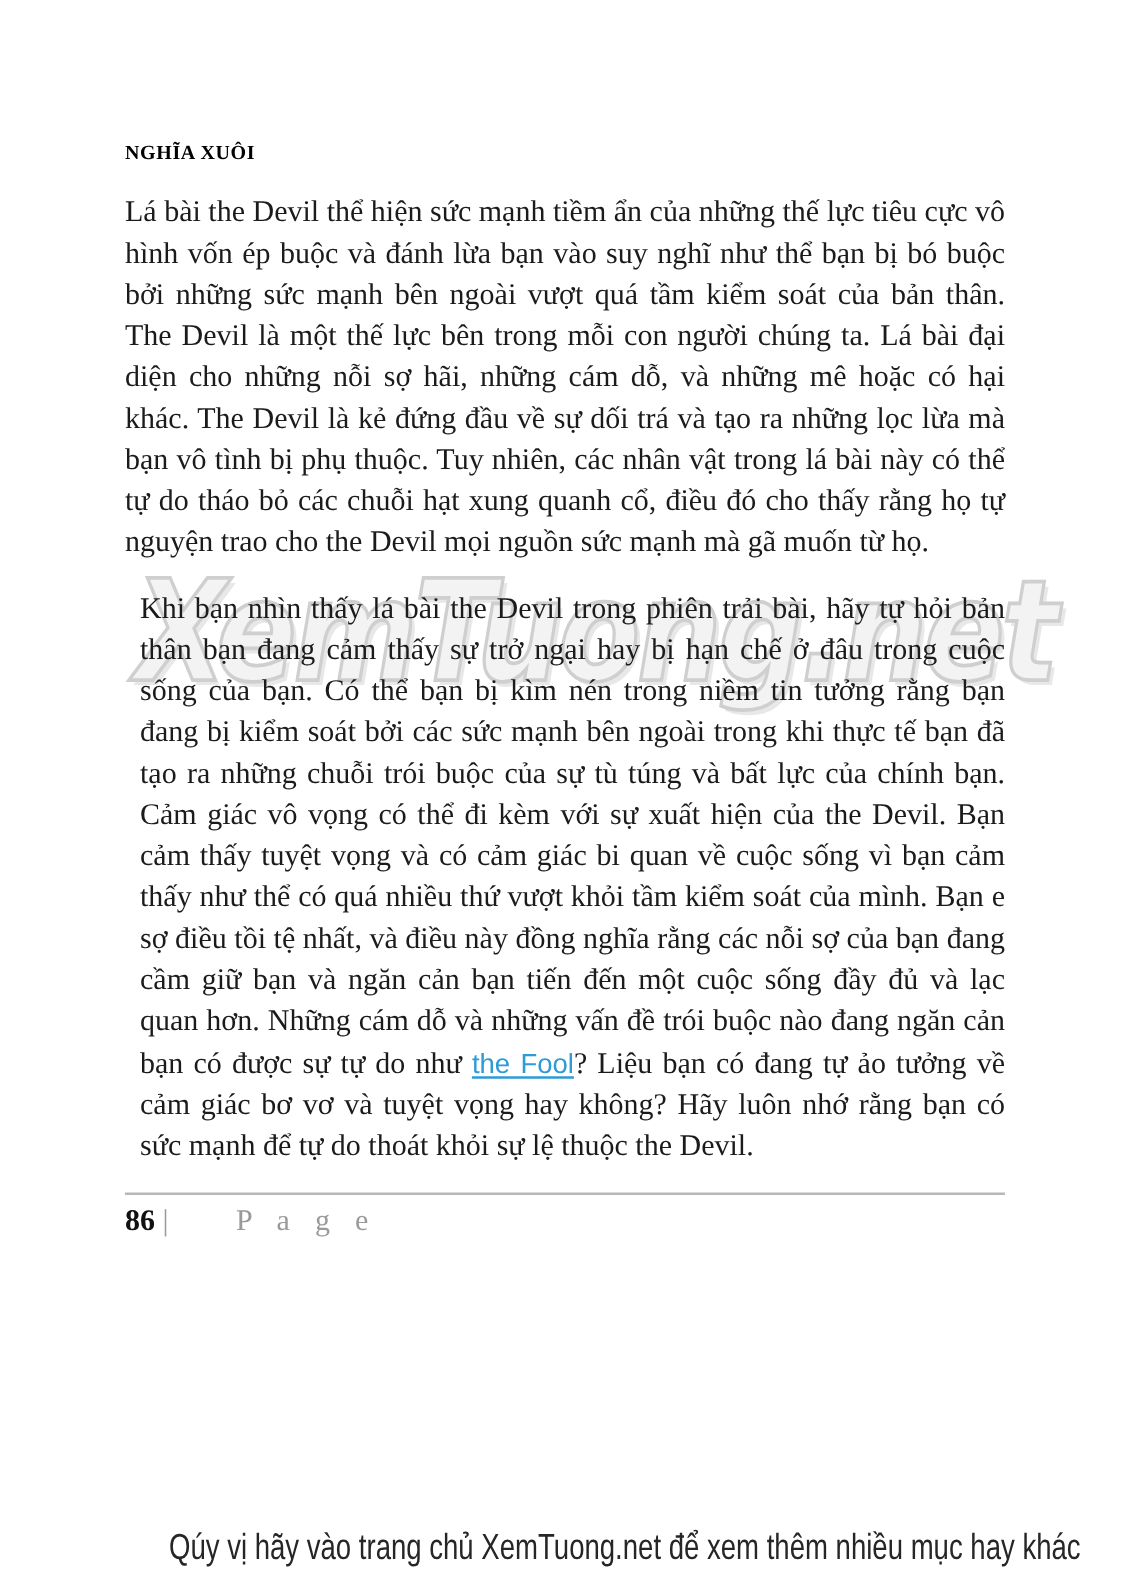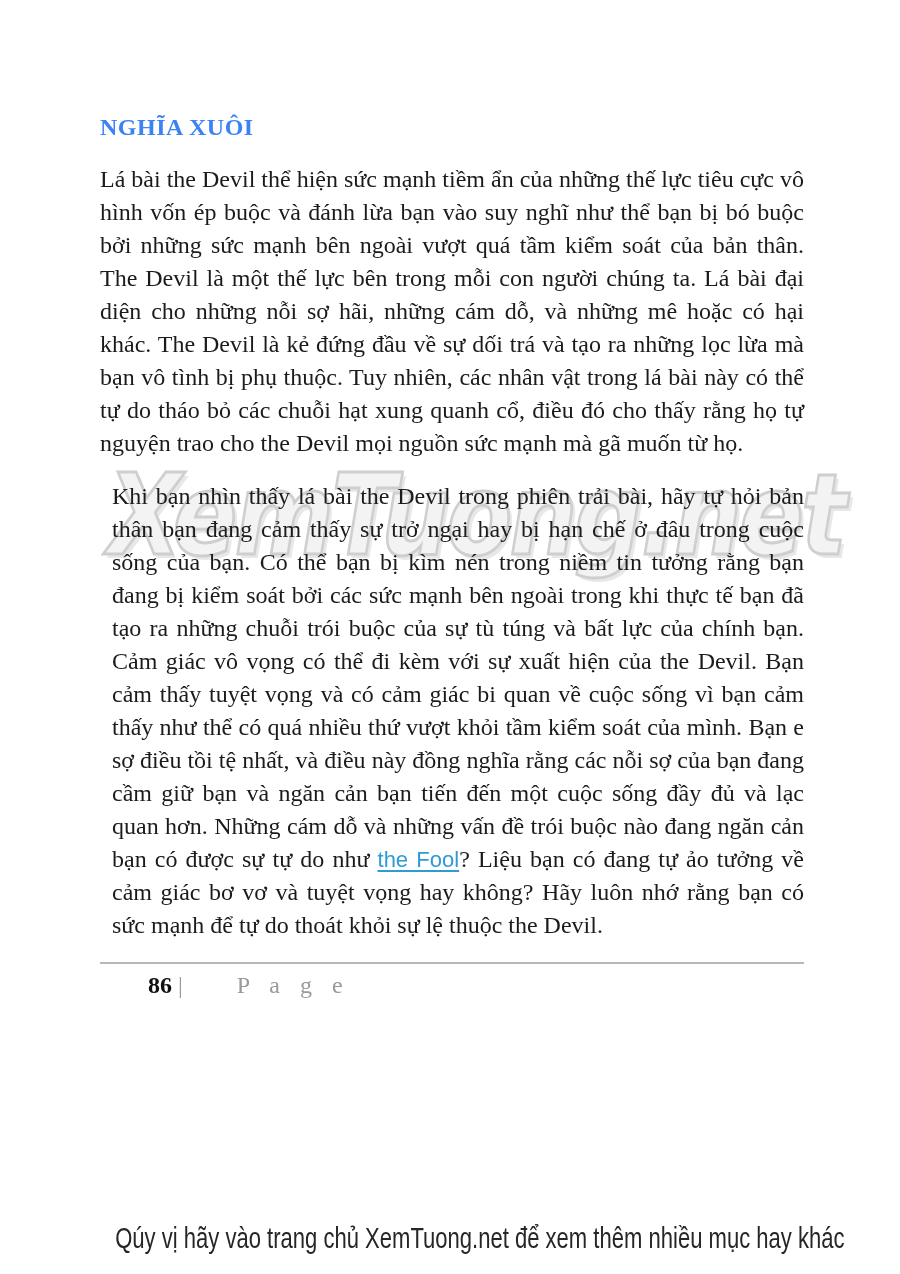--- a/index.html
+++ b/index.html
@@ -21,25 +21,25 @@
   }
   .para {
     font-size: 24px;
     line-height: 33px;
     text-align: justify;
     margin-bottom: 20px;
     position: relative;
     z-index: 1;
   }
   .section-heading {
-    font-size: 24px;
+    font-size: 16px;
     font-weight: bold;
     letter-spacing: 0.5px;
     margin: 26px 0 22px 0;
-    color: #3b82f6;
+    color: #000000;
   }
   .inline-link {
     color: #2e9bd6;
     text-decoration: underline;
     text-underline-offset: 3px;
     font-family: "Liberation Sans", "DejaVu Sans", sans-serif;
     font-size: 22px;
   }
   .wm-wrap {
     position: relative;
@@ -65,30 +65,31 @@
     pointer-events: none;
   }
   .page-footer {
     border-top: 2px solid #b8b8b8;
     padding-top: 8px;
     margin-top: 2px;
     font-size: 24px;
     position: relative;
     z-index: 1;
   }
-  .page-num { font-weight: bold; color: #111111; margin-left: 48px; }
+  .page-num { font-weight: bold; color: #111111; }
   .page-sep { color: #9a9a9a; padding: 0 6px; font-weight: normal; }
   .page-label { color: #9a9a9a; letter-spacing: 7px; margin-left: 48px; }
   .banner {
     position: absolute;
     left: 0;
     right: 0;
     top: 1222px;
     text-align: center;
     z-index: 2;
+    padding-left: 20px;
   }
   .banner-text {
     display: inline-block;
     font-family: "Liberation Sans", "DejaVu Sans", sans-serif;
     font-size: 29px;
     font-weight: 500;
     color: #262626;
     white-space: nowrap;
     transform: scaleX(0.76);
     transform-origin: center;

